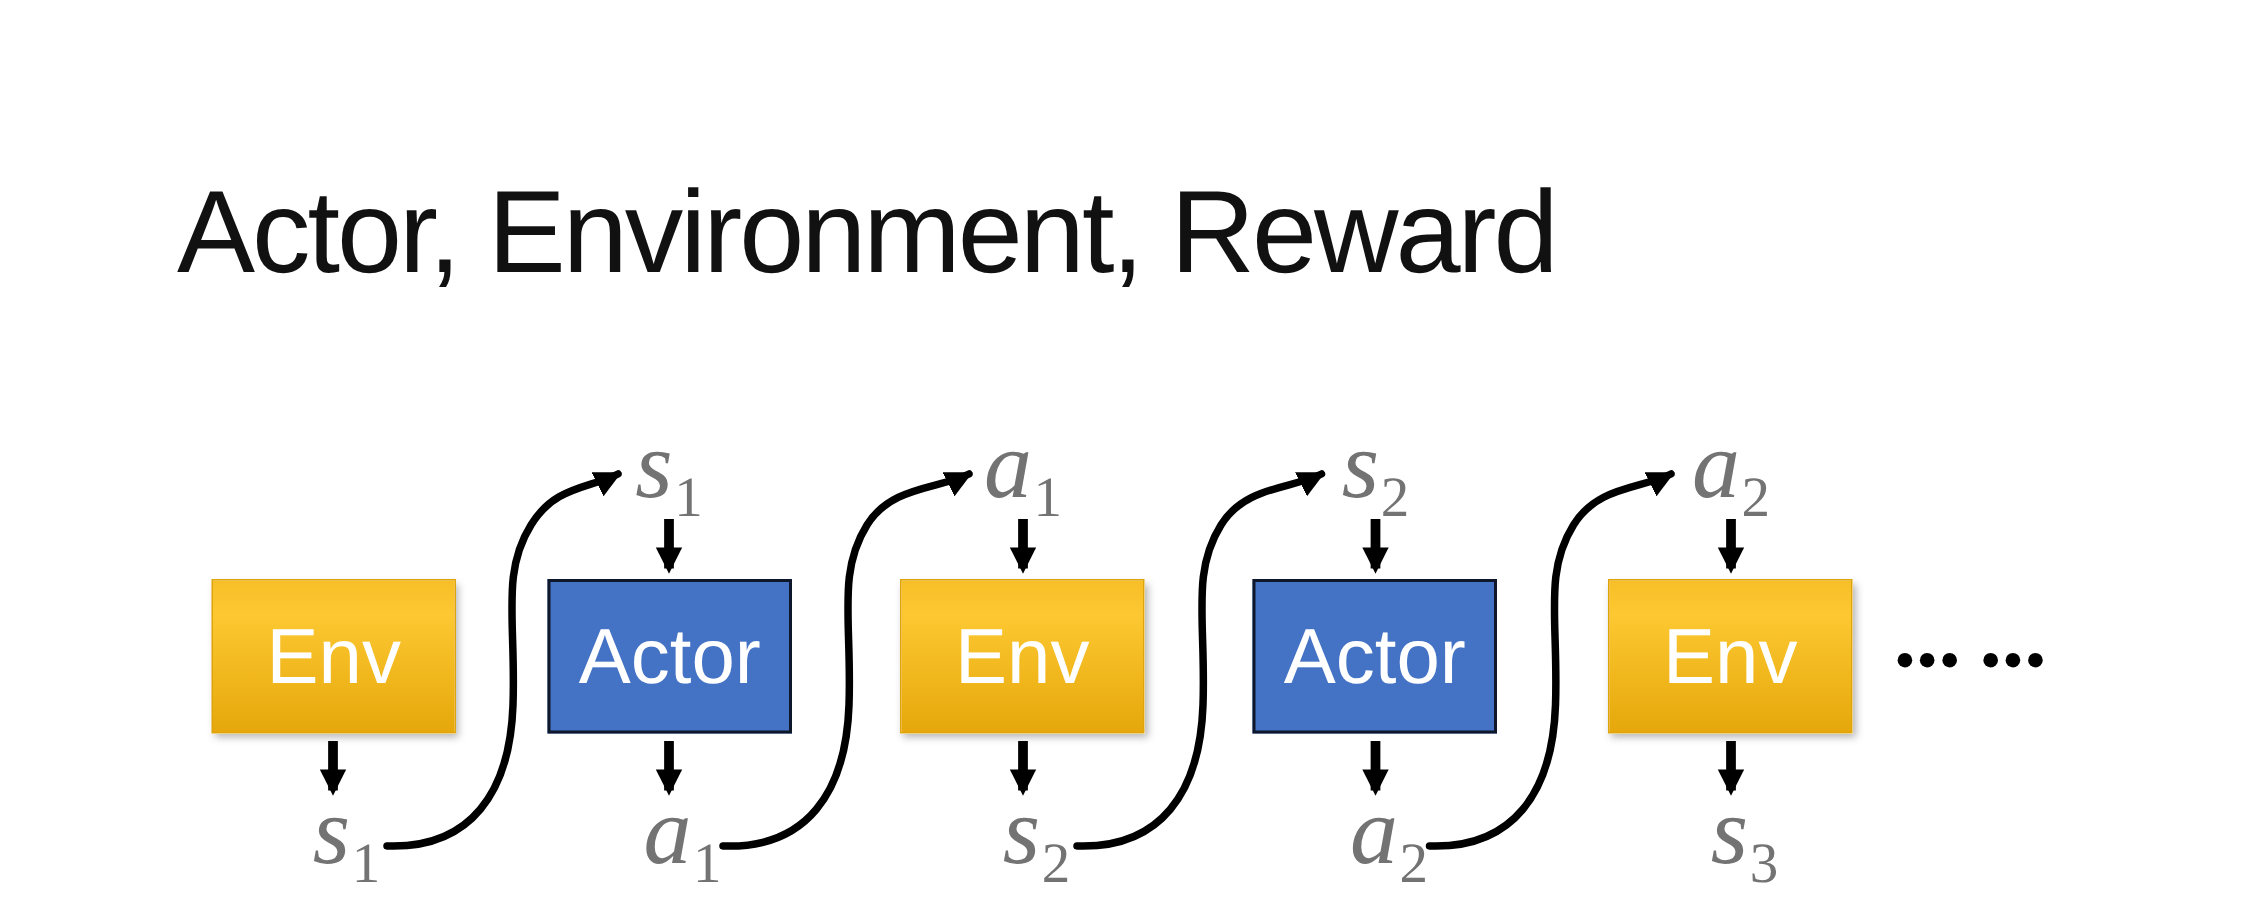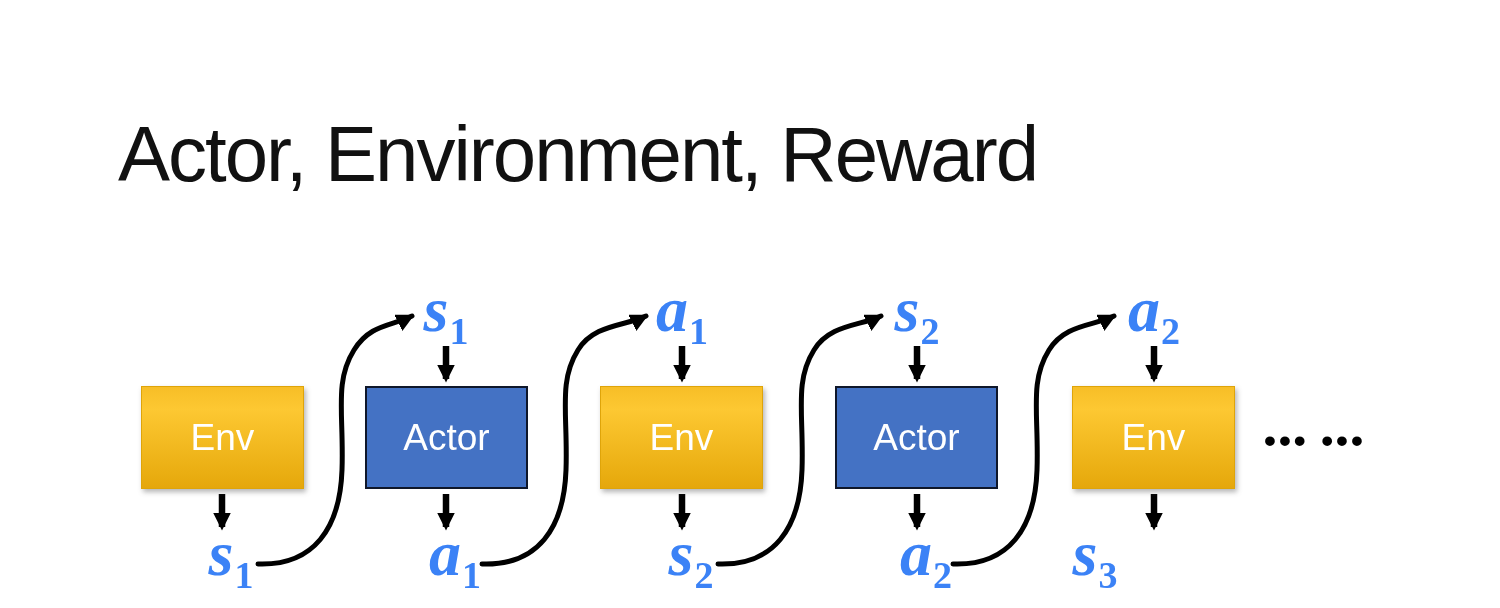--- a/index.html
+++ b/index.html
@@ -37,43 +37,42 @@
   }
   .box {
     position: absolute;
     top: 386px;
     width: 163px;
     height: 103px;
     display: flex;
     align-items: center;
     justify-content: center;
     color: #ffffff;
-    font-size: 37px;
+    font-size: 52px;
     line-height: 1;
     box-sizing: border-box;
   }
   .box.env {
     background: linear-gradient(180deg, #F7BE27 0%, #FDC832 22%, #EAAE12 85%, #E5A70C 100%);
     border: 1px solid #DFA409;
     box-shadow: 2px 3px 5px rgba(90, 90, 90, 0.45);
   }
   .box.actor {
     background: #4472C4;
     border: 2px solid #0f172a;
   }
   .mlabel {
     position: absolute;
     transform: translateX(-50%);
     font-family: "Liberation Serif", serif;
     font-style: italic;
     font-size: 64px;
     line-height: 1;
-    color: #3b82f6;
+    color: #737373;
     white-space: nowrap;
-    font-weight: bold;
   }
   .mlabel .sub {
     font-size: 38px;
     font-style: normal;
     font-family: "Liberation Serif", serif;
     vertical-align: -13px;
     margin-left: 1px;
   }
   .mlabel.top { top: 278px; }
   .mlabel.bottom { top: 522px; }
@@ -159,19 +158,19 @@
   <div class="mlabel bottom" style="left:926px">
     <span>a</span><span class="sub">2</span>
   </div>
 
   <div class="mlabel top" style="left:1154px">
     <span>a</span><span class="sub">2</span>
   </div>
   <div class="box env" style="left:1072px">
     <span>Env</span>
   </div>
-  <div class="mlabel bottom" style="left:1095px">
+  <div class="mlabel bottom" style="left:1163px">
     <span>s</span><span class="sub">3</span>
   </div>
 
   <div class="dots">••• •••</div>
 
 </div>
 
 </body></html>

